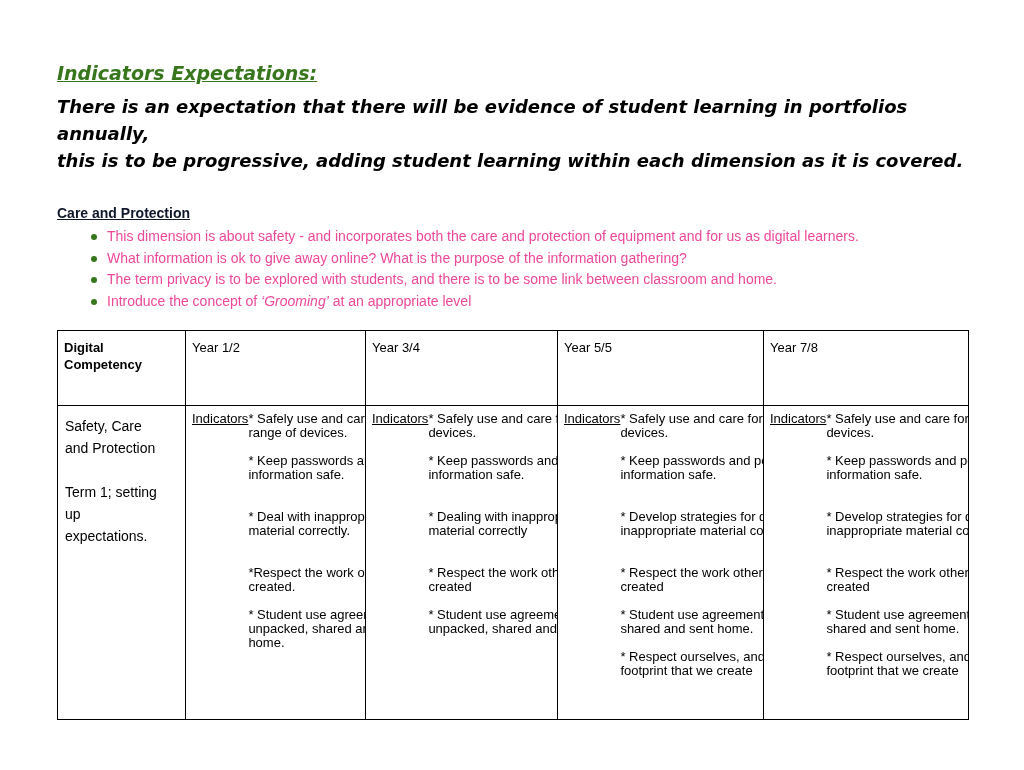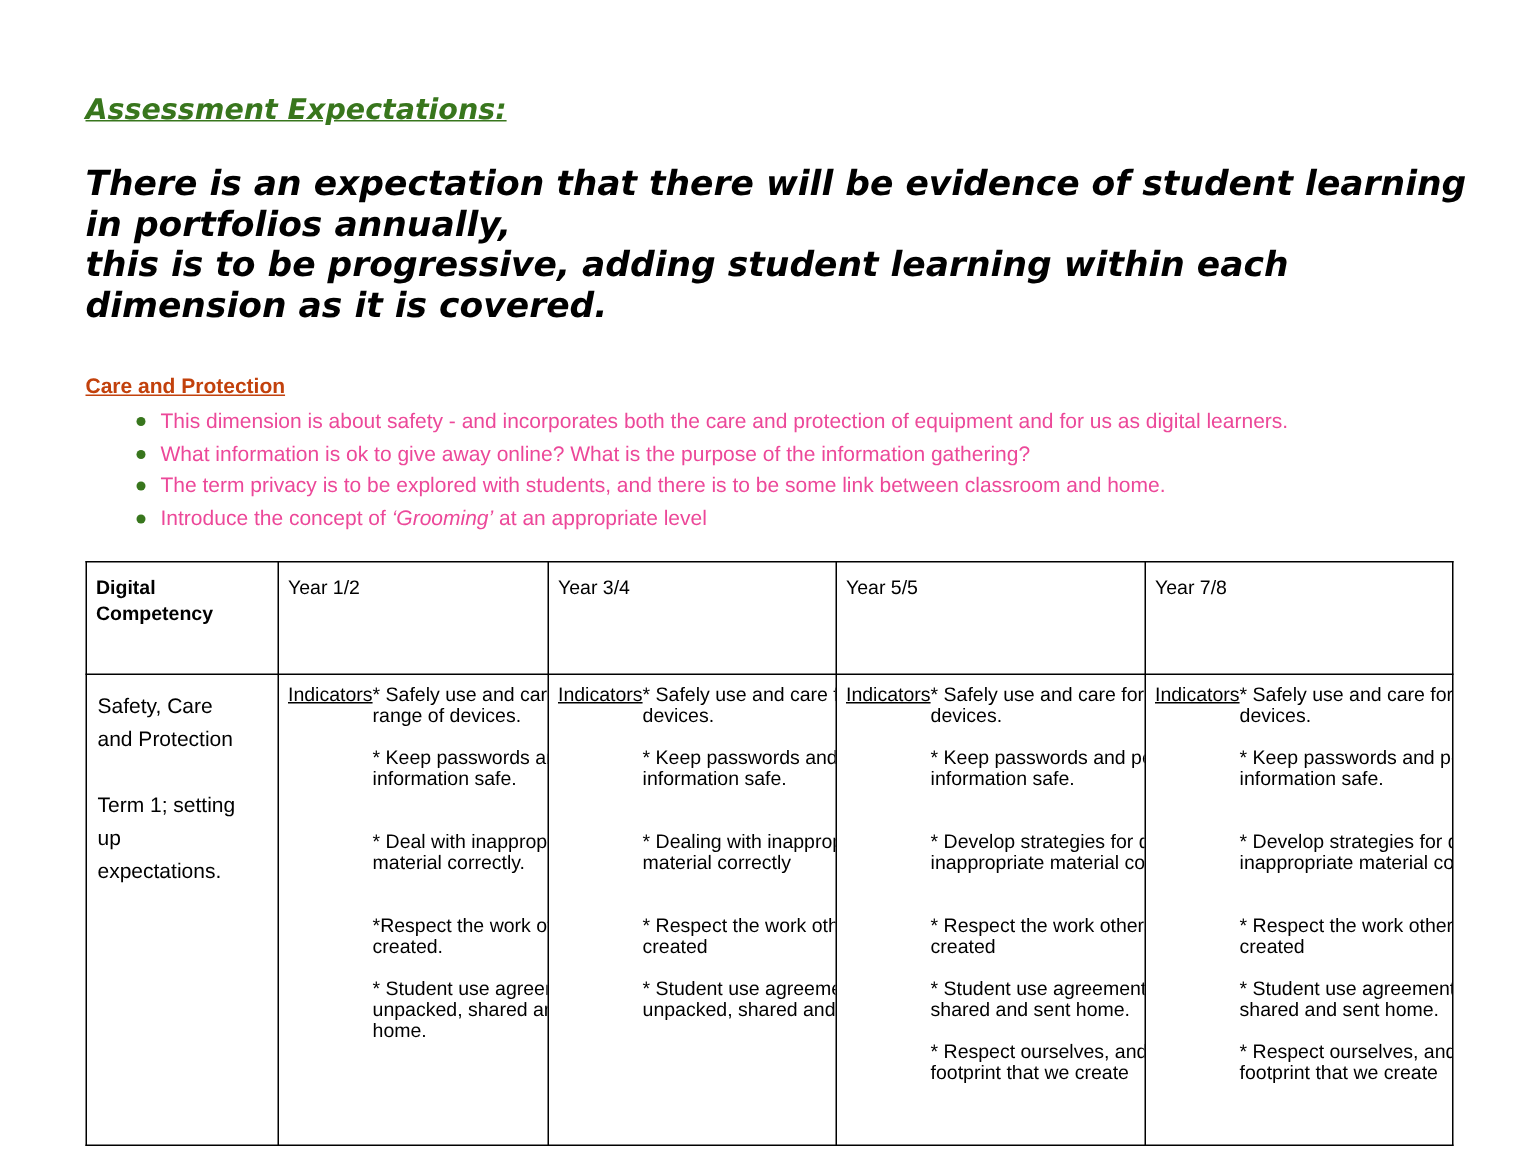--- a/index.html
+++ b/index.html
@@ -8,26 +8,26 @@
     font-family:"Liberation Sans",sans-serif;overflow:hidden;
   }
   .content{padding:62px 40px 0 57px;}
 
   .main-heading{
     margin:0;color:#38761d;font-size:19px;line-height:22px;
     font-family:"DejaVu Sans",sans-serif;font-weight:bold;font-style:italic;
     text-decoration:underline;
   }
   .intro{
-    margin:26px 0 0 0;font-family:"DejaVu Sans",sans-serif;
-    font-weight:bold;font-style:italic;font-size:23px;line-height:27px;
+    margin:9px 0 0 0;font-family:"DejaVu Sans",sans-serif;
+    font-weight:bold;font-style:italic;font-size:18px;line-height:27px;
     white-space:pre-line;
   }
   .section-title{
-    margin:31px 0 0 0;color:#c2410c;font-size:14px;line-height:16px;
+    margin:31px 0 0 0;color:#0f172a;font-size:14px;line-height:16px;
     font-weight:bold;text-decoration:underline;
   }
   ul.bullets{list-style:none;margin:5px 0 0 0;padding:0;}
   ul.bullets li{display:flex;color:#ec4899;font-size:14px;line-height:21.5px;}
   .dot{flex:none;width:6px;height:6px;border-radius:50%;background:#38761d;margin:8px 10px 0 34px;}
   .g-italic{font-style:italic;}
 
   table.comp{
     border-collapse:collapse;table-layout:fixed;width:911px;margin-top:18px;border-radius:27px;
   }
@@ -47,21 +47,21 @@
   }
   .und{font-size:13px;line-height:14px;text-decoration:underline;white-space:pre;}
   .cellbody{font-size:13px;line-height:14px;white-space:pre;}
   .resources{margin-top:auto;}
 </style>
 </head>
 <body>
 
 <div class="content">
 
-  <h1 class="main-heading">Assessment Expectations:</h1>
+  <h1 class="main-heading">Indicators Expectations:</h1>
 
   <p class="intro">There is an expectation that there will be evidence of student learning in portfolios annually,
 this is to be progressive, adding student learning within each dimension as it is covered.</p>
 
   <h2 class="section-title">Care and Protection</h2>
 
   <ul class="bullets">
     <li>
       <span class="dot"></span>
       <span><span>This dimension is about safety - and incorporates both the care and protection of equipment and for us as digital learners.</span><span class="g-italic"></span><span></span></span>

